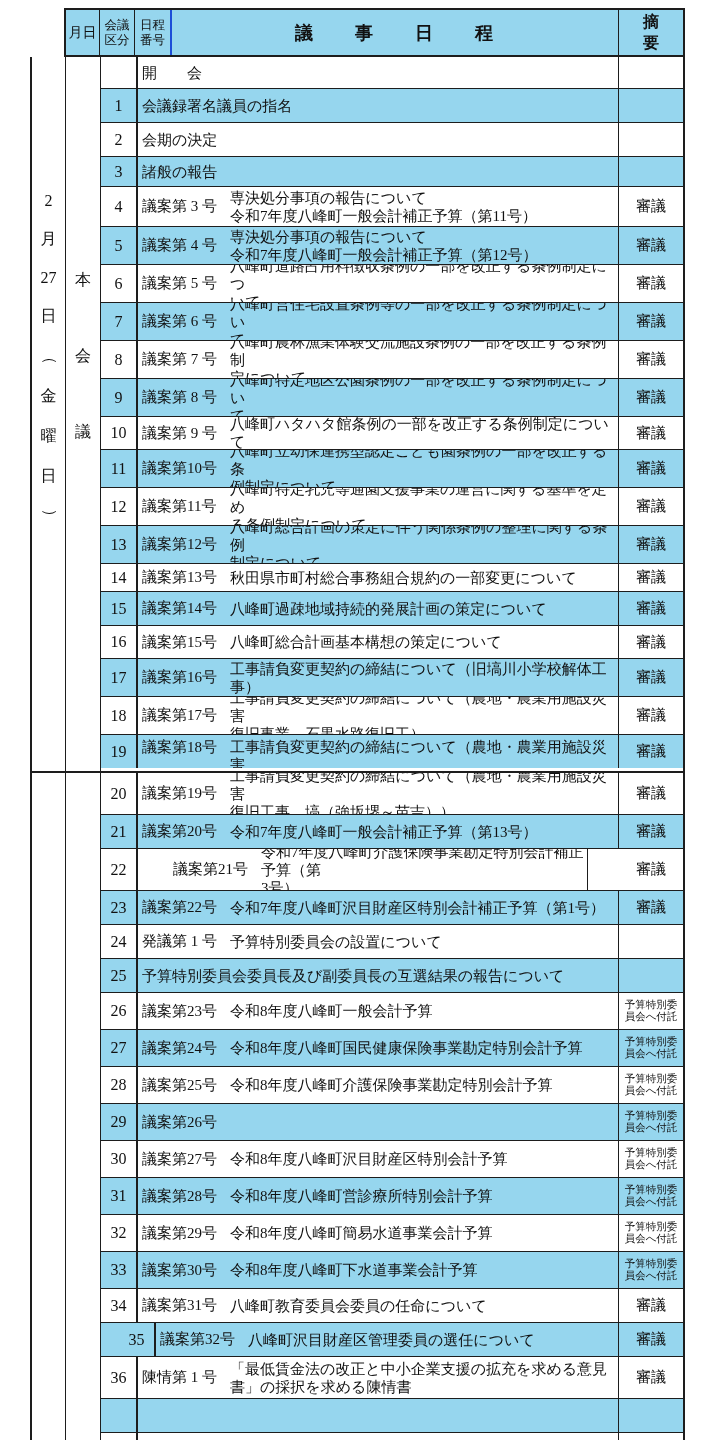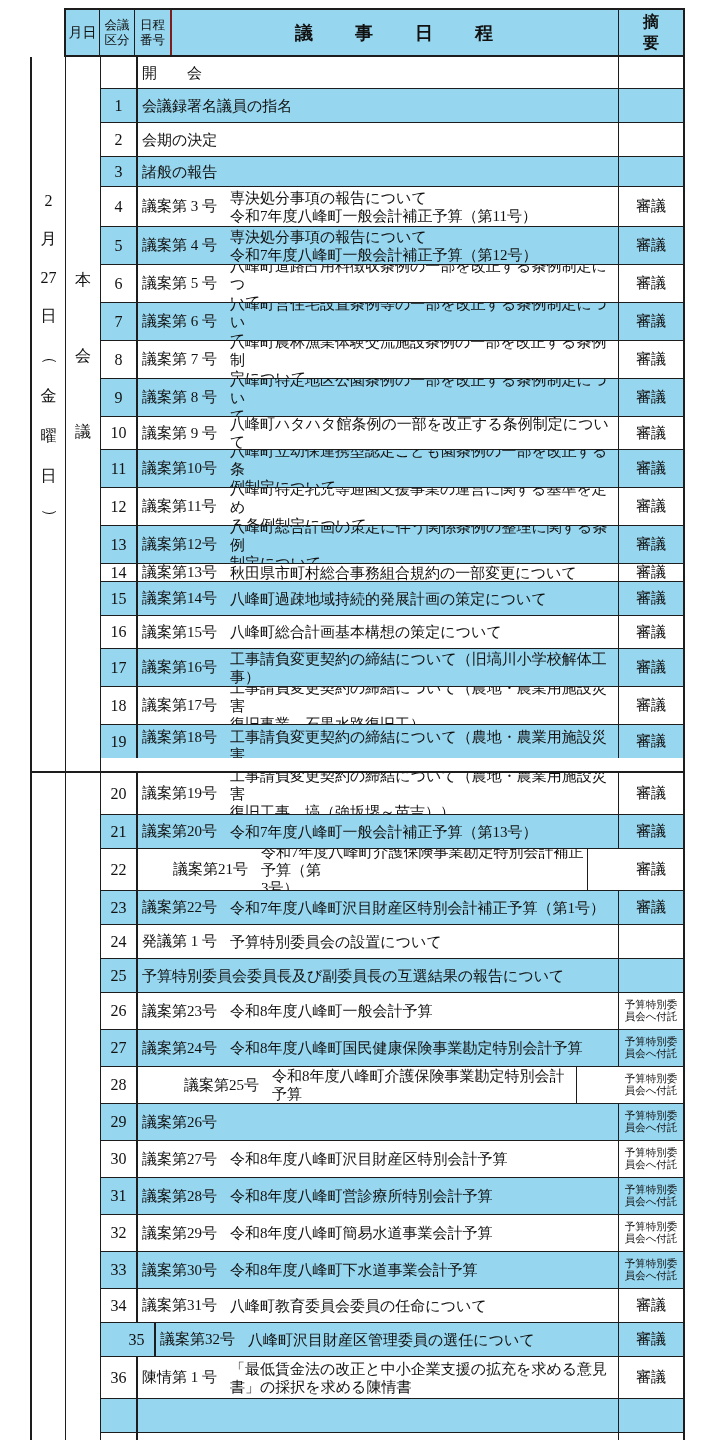--- a/index.html
+++ b/index.html
@@ -10,21 +10,21 @@
     color: #111;
   }
   .page { position: relative; width: 712px; height: 1440px; background: #fff; overflow: hidden; }
   .table { position: absolute; left: 30px; top: 8px; width: 655px; }
 
   
   .thead { display: flex; height: 49px; border: 2px solid #1d1d1d; background: #96d6ee; margin-left: 34px; }
   .th { display: flex; align-items: center; justify-content: center; text-align: center; white-space: pre-line; }
   .th-date   { width: 34px; border-right: 1.5px solid #1d1d1d; font-size: 14px; }
   .th-cat    { width: 35px; border-right: 1.5px solid #1d1d1d; font-size: 12.5px; line-height: 15px; }
-  .th-num    { width: 37px; border-right: 2px solid #7f1d1d; font-size: 12.5px; line-height: 15px; }
+  .th-num    { width: 37px; border-right: 2px solid #1d4ed8; font-size: 12.5px; line-height: 15px; }
   .th-agenda { flex: 1; border-right: 1.5px solid #1d1d1d; font-size: 18px; letter-spacing: 42px; padding-left: 40px; font-weight: bold; }
   .th-sum    { width: 64px; font-size: 16px; letter-spacing: 14px; padding-left: 14px; font-weight: bold; text-align: center; }
 
   
   .tbody { border: 2px solid #1d1d1d; border-top: none; }
   .section { display: flex; }
   .section-a { border-bottom: 2px solid #1d1d1d; height: 716px; overflow: hidden; }
   .section-b { height: 669px; overflow: hidden; }
   .side-date { width: 34px; border-right: 1.5px solid #1d1d1d; display: flex; flex-direction: column; align-items: center; justify-content: center; }
   .side-cat  { width: 35px; border-right: 1.5px solid #1d1d1d; display: flex; flex-direction: column; align-items: center; justify-content: center; }
@@ -197,21 +197,21 @@
   </div>
             <div class="row blue" style="height: 38px;">
     <div class="c-no">13</div>
     <div class="c-agenda">
       <span class="case">議案第12号</span>
       <span class="title">八峰町総合計画の策定に伴う関係条例の整理に関する条例
 制定について</span>
     </div>
     <div class="c-summary">審議</div>
   </div>
-            <div class="row white" style="height: 18px;">
+            <div class="row white" style="height: 28px;">
     <div class="c-no">14</div>
     <div class="c-agenda">
       <span class="case">議案第13号</span>
       <span class="title">秋田県市町村総合事務組合規約の一部変更について</span>
     </div>
     <div class="c-summary">審議</div>
   </div>
             <div class="row blue" style="height: 34px;">
     <div class="c-no">15</div>
     <div class="c-agenda">
@@ -323,21 +323,21 @@
   </div>
             <div class="row blue" style="height: 37px;">
     <div class="c-no">27</div>
     <div class="c-agenda">
       <span class="case">議案第24号</span>
       <span class="title">令和8年度八峰町国民健康保険事業勘定特別会計予算</span>
     </div>
     <div class="c-summary small">予算特別委
 員会へ付託</div>
   </div>
-            <div class="row white" style="height: 37px; gap: 42px;">
+            <div class="row white" style="height: 37px;">
     <div class="c-no">28</div>
     <div class="c-agenda">
       <span class="case">議案第25号</span>
       <span class="title">令和8年度八峰町介護保険事業勘定特別会計予算</span>
     </div>
     <div class="c-summary small">予算特別委
 員会へ付託</div>
   </div>
             <div class="row blue" style="height: 37px;">
     <div class="c-no">29</div>

